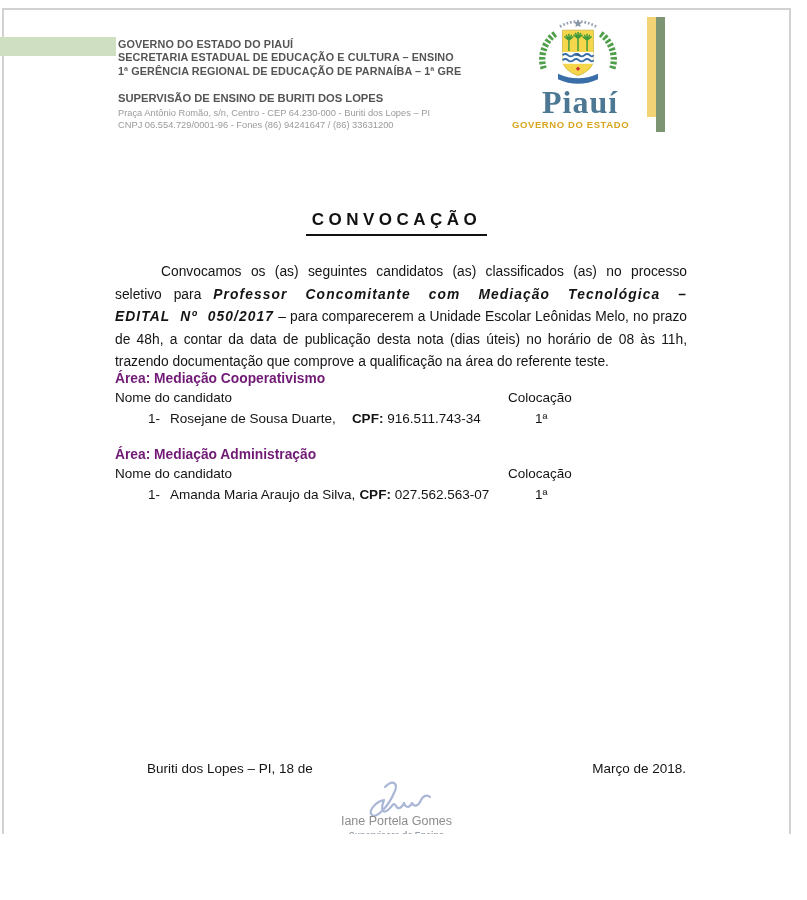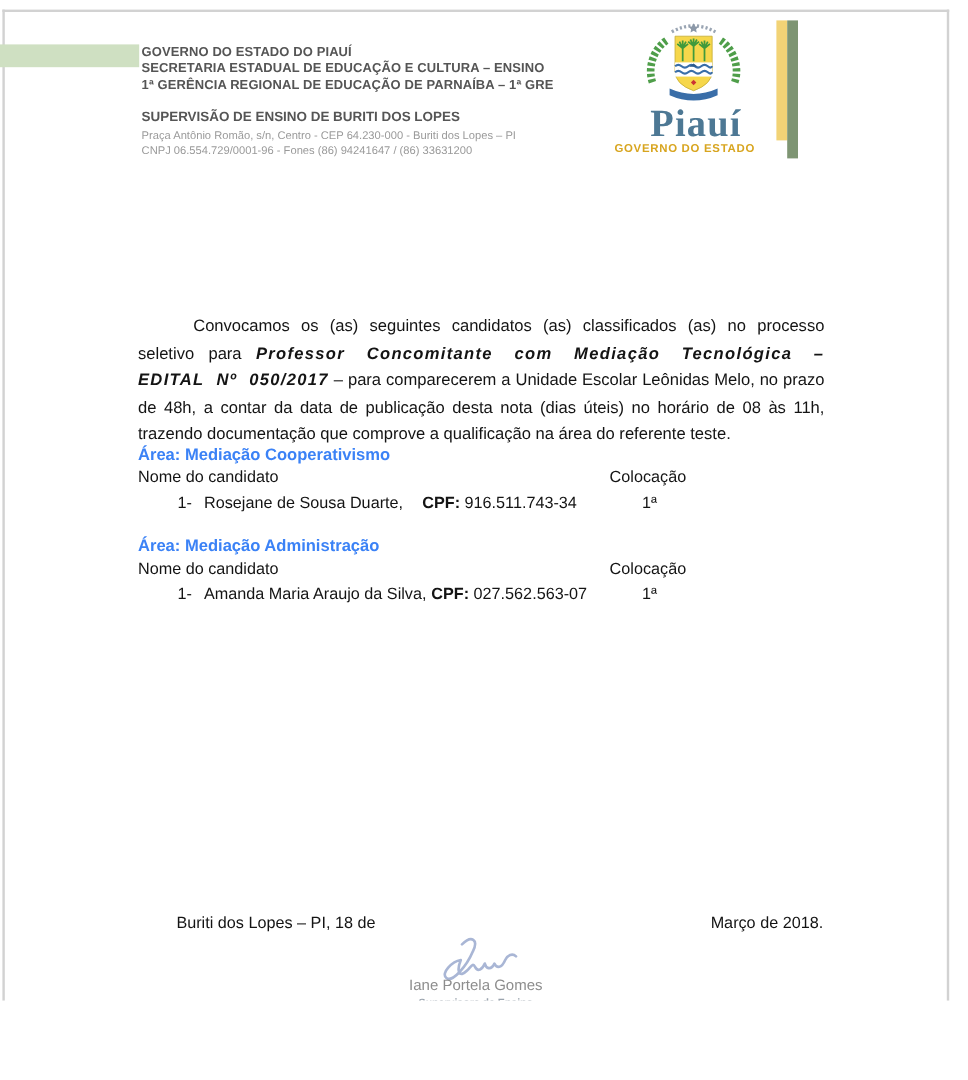--- a/index.html
+++ b/index.html
@@ -27,21 +27,21 @@
 
   .title-wrap{position:absolute;left:0;right:14px;top:210px;text-align:center;}
   .title-text{display:inline-block;font-size:17px;font-weight:700;letter-spacing:4.5px;
               color:#111;border-bottom:2px solid #111;padding:0 6px 4px 6px;}
 
   .body-par{position:absolute;left:115px;top:261px;width:572px;font-size:13.8px;
             line-height:22.6px;text-align:justify;text-indent:46px;color:#141414;}
   .emph{font-weight:700;font-style:italic;letter-spacing:1.1px;word-spacing:5px;}
 
   .sections{position:absolute;left:115px;top:370px;width:575px;}
-  .area-head{font-size:13.8px;font-weight:700;color:#3b82f6;line-height:18px;}
+  .area-head{font-size:13.8px;font-weight:700;color:#701a75;line-height:18px;}
   .cols-row{position:relative;font-size:13.5px;line-height:18px;margin-top:1px;}
   .col-rank{position:absolute;left:393px;top:0;}
   .cand-row{position:relative;font-size:13.5px;line-height:18px;margin-top:3px;padding-left:33px;}
   .cand-index{margin-right:10px;}
   .cpf-label{font-weight:700;}
   .gap-wide{margin-left:16px;}
   .gap-narrow{margin-left:4px;}
   .cand-rank{position:absolute;left:420px;top:0;}
   .section-2{margin-top:18px;}
 
@@ -94,20 +94,23 @@
     <path d="M50,60 l2.5,2.5 -2.5,2.5 -2.5,-2.5 Z" fill="#cc3333"></path>
 
     <path d="M28,68 Q50,78 72,68 L72,74 Q50,84 28,74 Z" fill="#3a6ea8"></path>
   </svg>
 
   <div class="wordmark">Piauí</div>
   <div class="govt-label">GOVERNO DO ESTADO</div>
   <div class="stripe-yellow"></div>
   <div class="stripe-green"></div>
 
+  <div class="title-wrap">
+    <span class="title-text">CONVOCAÇÃO</span>
+  </div>
 
   <div class="body-par"><span>Convocamos os (as) seguintes candidatos (as) classificados (as) no processo seletivo para </span><span class="emph">Professor Concomitante com Mediação Tecnológica – EDITAL Nº 050/2017</span><span> – para comparecerem a Unidade Escolar Leônidas Melo, no prazo de 48h, a contar da data de publicação desta nota (dias úteis) no horário de 08 às 11h, trazendo documentação que comprove a qualificação na área do referente teste.</span></div>
 
   <div class="sections">
 
     <div class="section">
       <div class="area-head">Área: Mediação Cooperativismo</div>
       <div class="cols-row">
         <span>Nome do candidato</span>
         <span class="col-rank">Colocação</span>

